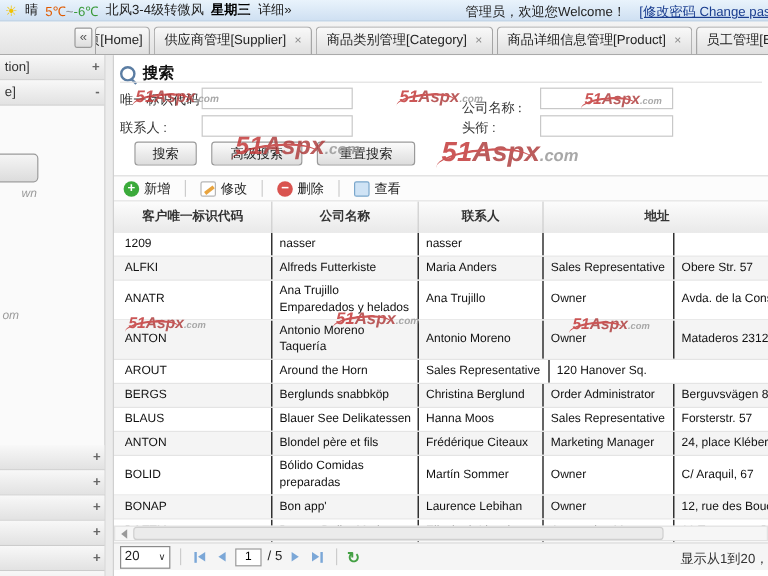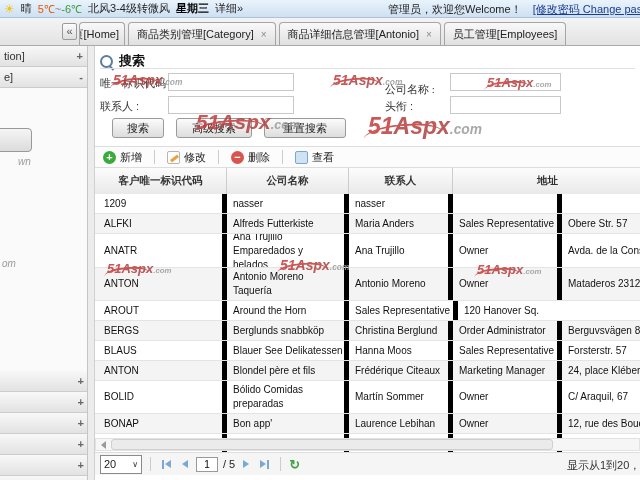--- a/index.html
+++ b/index.html
@@ -70,21 +70,21 @@
   .ic-view{border-radius:2px;background:#cfe3f5;border:1px solid #7aa7cc;}
   
   .grid-header{position:absolute;left:0;top:122px;display:flex;height:26px;
     background:linear-gradient(#fcfcfc,#e9e9e9);border-bottom:1px solid #c9c9c9;}
   .gh-cell{border-right:1px solid #ccc;box-sizing:border-box;font-weight:bold;color:#333;
     text-align:center;line-height:25px;font-size:10.5px;overflow:hidden;white-space:nowrap;cursor:pointer;}
   .grid-body{position:absolute;left:0;top:148px;width:660px;}
   .row{display:flex;border-bottom:1px solid #e4e4e4;background:#fff;min-height:19px;max-height:33px;
     overflow:hidden;cursor:pointer;}
   .row.stripe{background:#f4f4f4;}
-  .cell{border-right:5px solid #000000;box-sizing:border-box;padding:2px 4px 2px 6px;
+  .cell{border-right:1px solid #000000;box-sizing:border-box;padding:2px 4px 2px 6px;
     font-size:10px;line-height:14px;color:#111;white-space:nowrap;overflow:hidden;
     display:flex;align-items:center;}
   .row.tall .cell{align-items:center;}
   .row.tall .cell.c-company{white-space:normal;}
   .cell.c-code{padding-left:9px;}
   
   .hscroll{position:absolute;left:0;top:392px;width:545px;height:13px;background:#f6f6f6;
     border:1px solid #e2e2e2;box-sizing:border-box;display:flex;align-items:center;}
   .hs-arrow{width:0;height:0;border-top:4px solid transparent;border-bottom:4px solid transparent;
     border-right:5px solid #9a9a9a;margin:0 5px;cursor:pointer;}
@@ -131,22 +131,23 @@
       
     </span>
   </div>
 
   <div class="tabbar">
     <span class="tab-scroll">«</span>
     <div class="tabs" id="tabs">
         <div class="tab clipped">
           <span class="tab-label">首页[Home]</span>
         </div>
+        <div class="tab"><span class="tab-label">供应商管理[Supplier]</span><span class="tab-close">×</span></div>
         <div class="tab"><span class="tab-label">商品类别管理[Category]</span><span class="tab-close">×</span></div>
-        <div class="tab"><span class="tab-label">商品详细信息管理[Antonio]</span><span class="tab-close">×</span></div>
+        <div class="tab"><span class="tab-label">商品详细信息管理[Product]</span><span class="tab-close">×</span></div>
         <div class="tab"><span class="tab-label">员工管理[Employees]</span></div>
       </div>
   </div>
 
   <div class="sidebar">
     <div class="side-head">
       <span>tion]</span>
       <span class="pm">+</span>
     </div>
     <div class="side-head">

